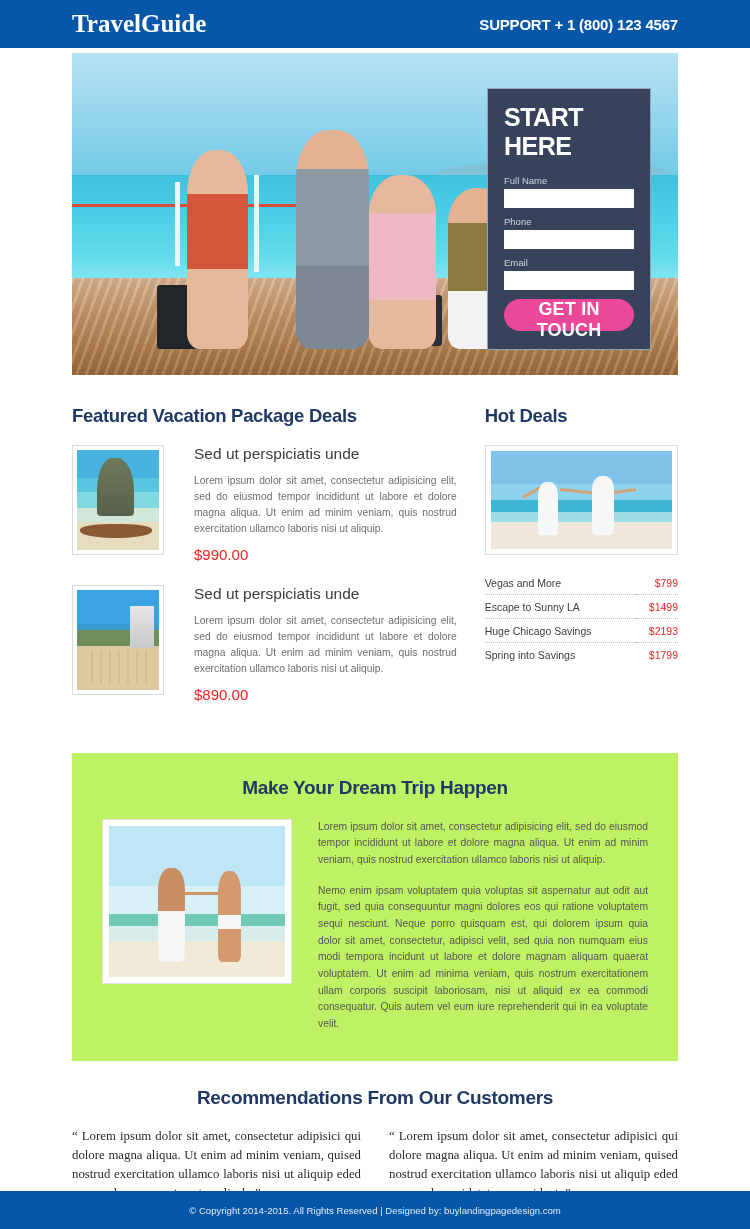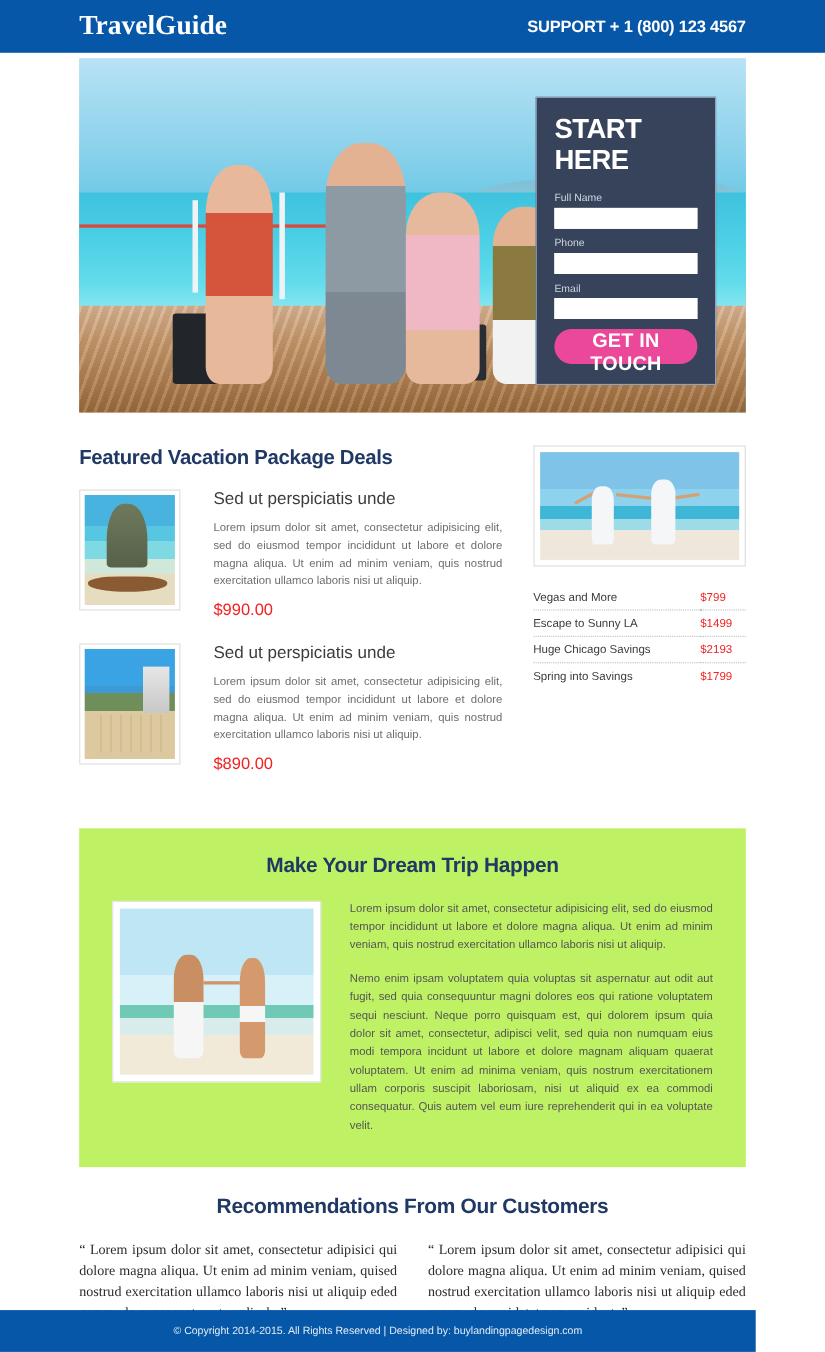--- a/index.html
+++ b/index.html
@@ -254,21 +254,21 @@
 
   .hot-list { width: 100%; border-collapse: collapse; }
   .hot-list tr { border-bottom: 1px dotted #bdbdbd; }
   .hot-list tr:last-child { border-bottom: none; }
   .hot-list td {
     padding: 6px 0 5px 0;
     font-size: 10.5px;
     color: #3c3c3c;
   }
   .hot-list td.price {
-    text-align: left;
+    text-align: right;
     color: #f22222;
   }
 
   
   .dream {
     margin: 28px 72px 0 72px;
     background: #bef264;
     padding: 24px 30px 28px 30px;
   }
   .dream-title {
@@ -334,21 +334,21 @@
   .rec-author {
     font-family: "Liberation Serif", serif;
     color: #4caf50;
     font-size: 11.5px;
   }
 
   
   .footer {
     position: absolute;
     left: 0; bottom: 0;
-    width: 687px;
+    width: 750px;
     height: 38px;
     background: #0757a8;
     display: flex;
     align-items: center;
     justify-content: center;
   }
   .footer-text {
     color: #e2ecf6;
     font-size: 9.6px;
   }
@@ -419,20 +419,21 @@
       </div>
       <div class="deal-body">
         <div class="deal-title">Sed ut perspiciatis unde</div>
         <div class="deal-text">Lorem ipsum dolor sit amet, consectetur adipisicing elit, sed do eiusmod tempor incididunt ut labore et dolore magna aliqua. Ut enim ad minim veniam, quis nostrud exercitation ullamco laboris nisi ut aliquip.</div>
         <div class="deal-price">$890.00</div>
       </div>
     </div>
   </div>
 
   <div class="col-right">
+    <div class="sec-title">Hot Deals</div>
 
     <div class="hot-img">
       <div class="hot-img-inner">
         <div class="hot-arm" style="left:17%;width:14%;transform:rotate(-28deg);"></div>
         <div class="hot-arm" style="left:38%;width:20%;transform:rotate(6deg);"></div>
         <div class="hot-arm" style="left:64%;width:16%;transform:rotate(-8deg);"></div>
         <div class="hot-fig hot-fig-w"></div>
         <div class="hot-fig hot-fig-m"></div>
       </div>
     </div>

